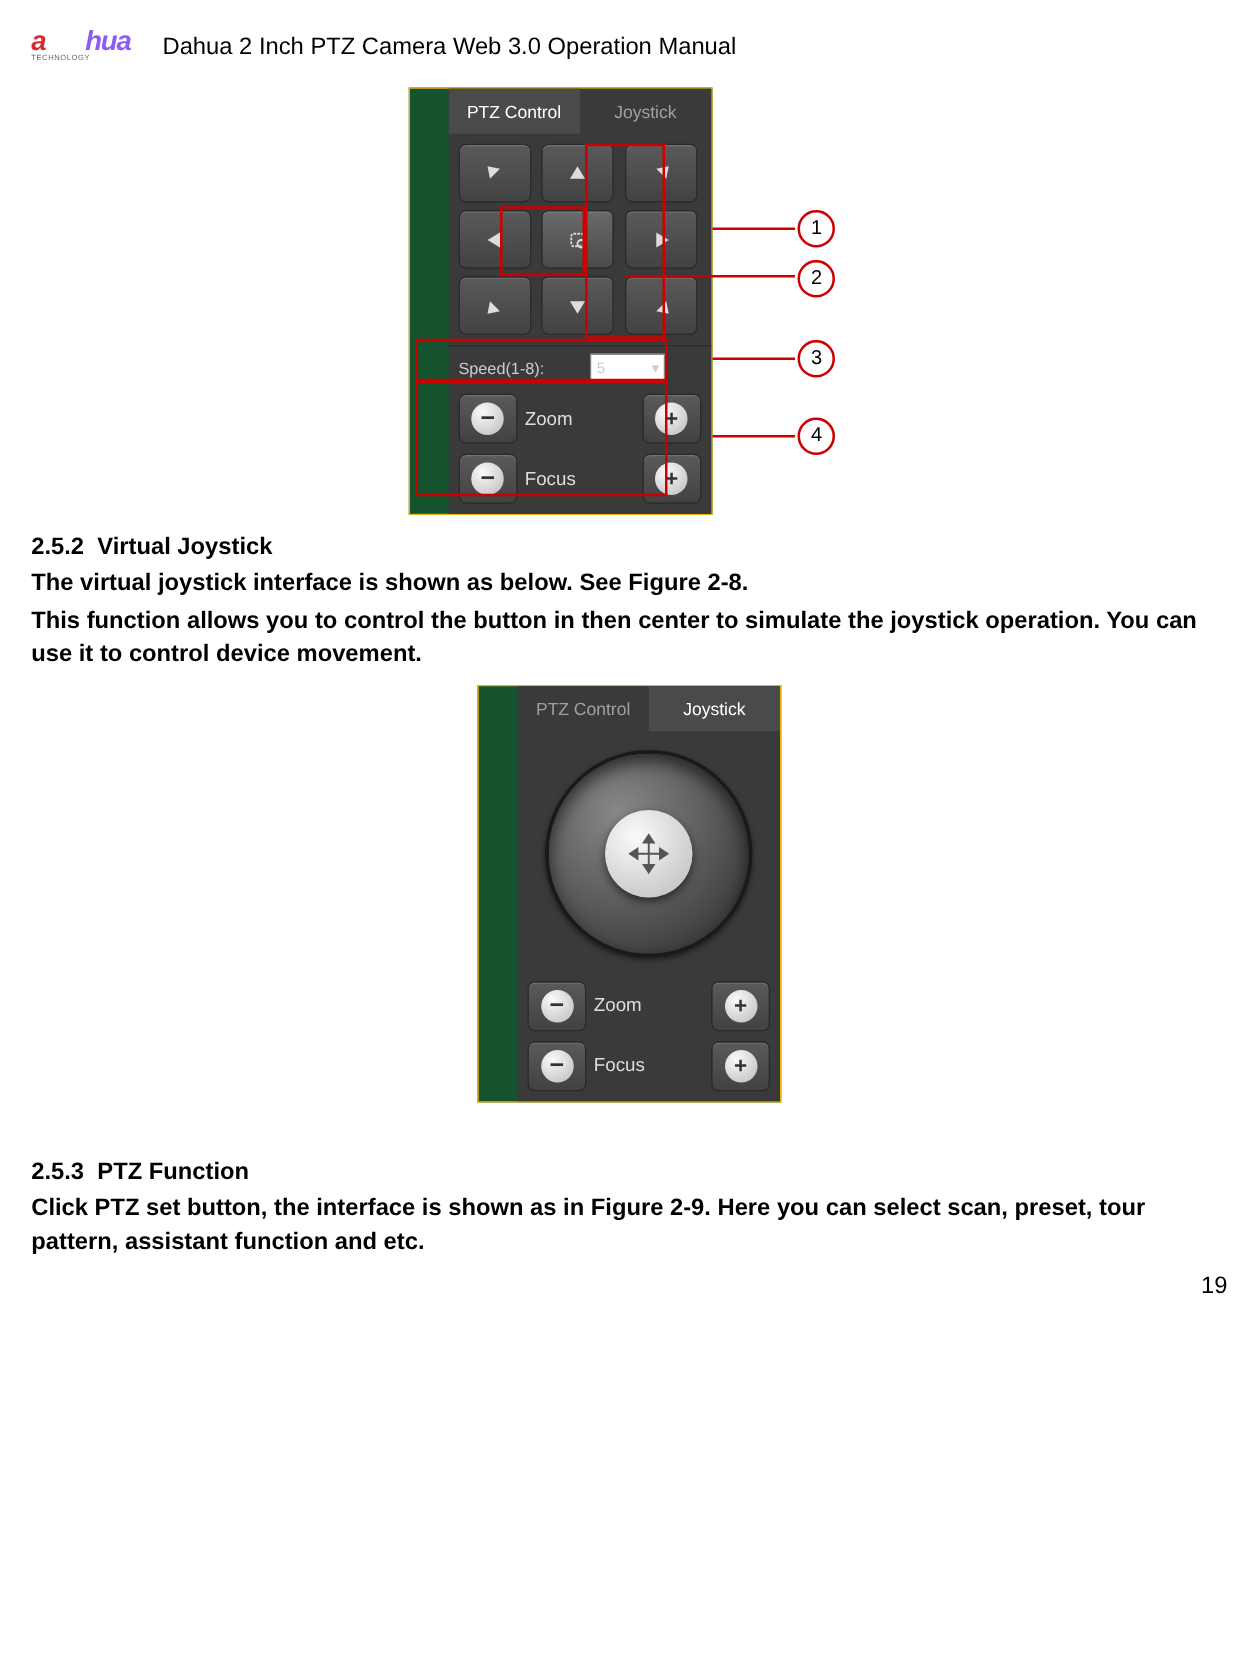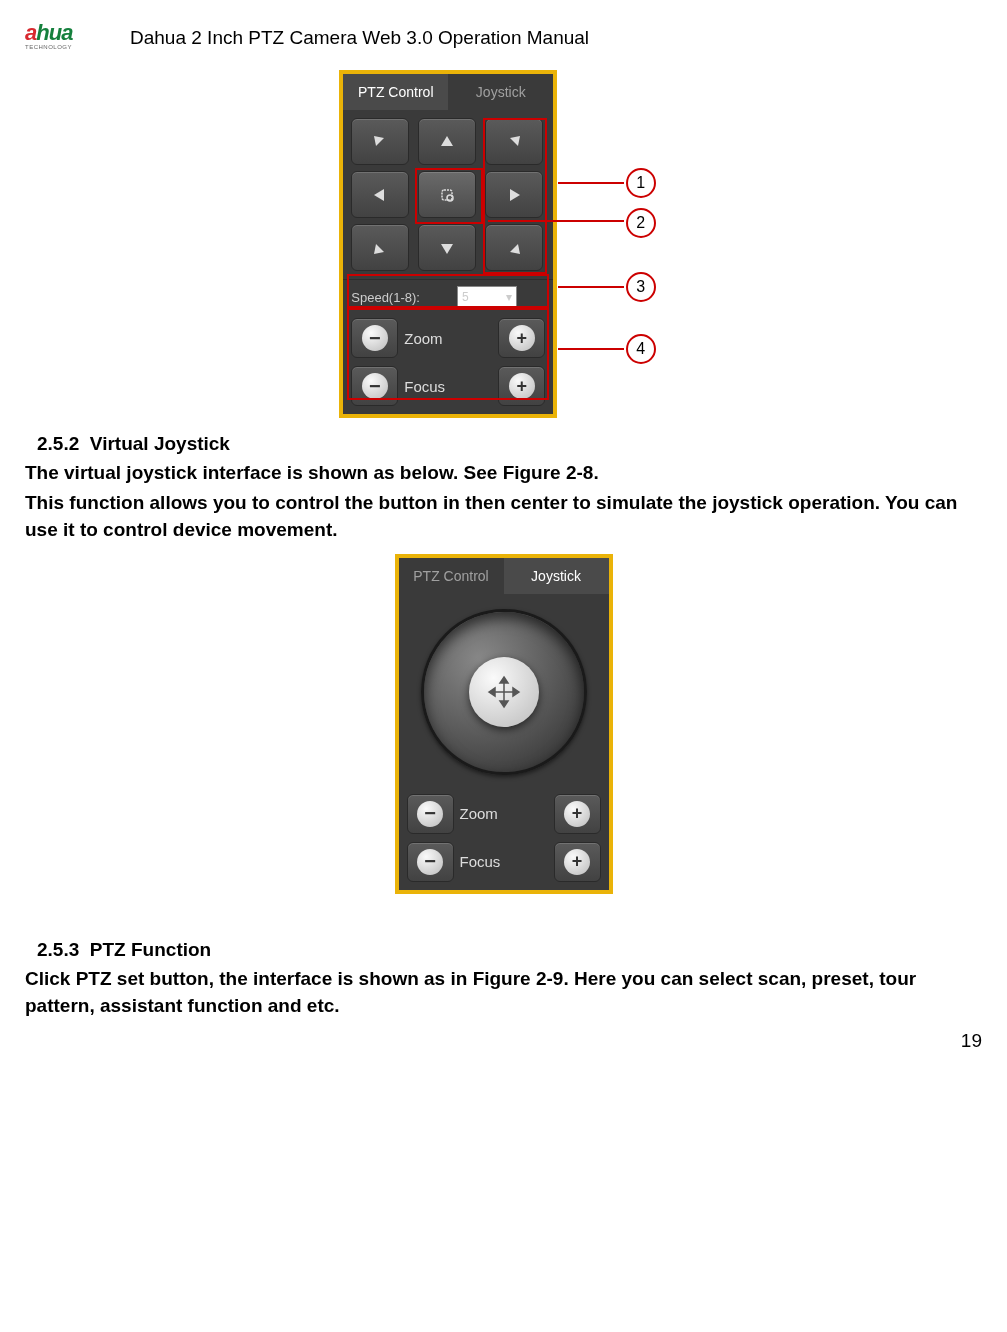--- a/index.html
+++ b/index.html
@@ -21,21 +21,21 @@
       margin-right: 10px;
       position: relative;
     }
     .logo-text {
       font-size: 22px;
       font-weight: bold;
       font-style: italic;
       letter-spacing: -1px;
     }
     .logo-red { color: #d8292f; }
-    .logo-black { color: #15803d; }
+    .logo-black { color: #8b5cf6; padding-left: 32px; }
     .logo-sub {
       font-size: 6px;
       color: #666;
       display: block;
       margin-top: -2px;
       letter-spacing: 0.5px;
     }
     .doc-title {
       font-size: 19px;
       margin-left: 5px;
@@ -45,24 +45,25 @@
       margin: 10px 0 15px;
     }
     .figure-caption {
       font-size: 19px;
       margin-top: 15px;
     }
     
     .ptz-panel {
       display: inline-block;
       background: #14532d;
-      border: 4px solid #eab308;
+      border: 1px solid #eab308;
       width: 210px;
       vertical-align: top;
       position: relative;
+      padding-left: 31px;
     }
     .ptz-tabrow {
       display: flex;
       background: #3a3a3a;
       height: 36px;
     }
     .ptz-tab {
       flex: 1;
       color: #a0a0a0;
       font-size: 14px;
@@ -207,21 +208,21 @@
       border-radius: 50%;
       background: radial-gradient(circle at 35% 30%, #fafafa, #bbb);
       display: flex;
       align-items: center;
       justify-content: center;
       box-shadow: 0 3px 8px rgba(0,0,0,0.6);
     }
     .section-heading {
       font-size: 19px;
       font-weight: bold;
-      margin: 12px 12px 4px;
+      margin: 12px 0 4px;
     }
     .body-text {
       font-size: 19px;
       line-height: 1.45;
       margin: 2px 0;
       font-weight: bold;
     }
     .page-num {
       text-align: right;
       font-size: 19px;

